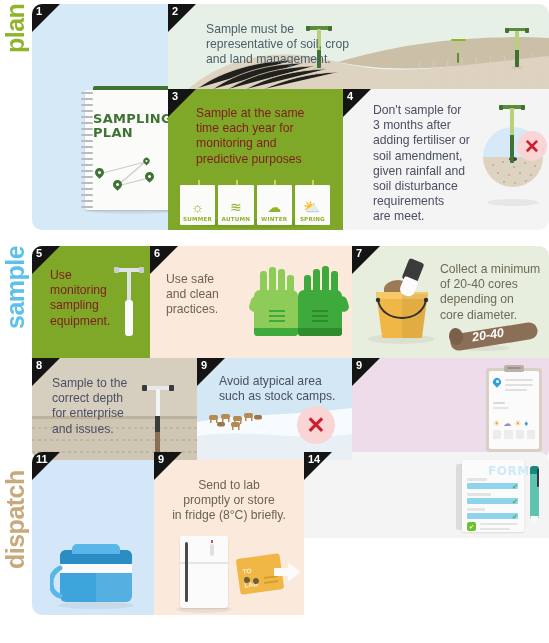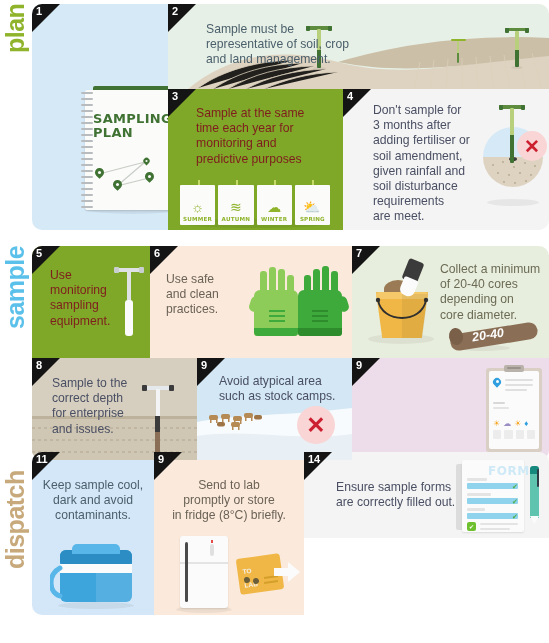--- a/index.html
+++ b/index.html
@@ -500,23 +500,20 @@
       </div>
     </div>
 
   </div>
 
   <div class="section" id="sec-dispatch">
 
     <div class="panel" style="left:0;top:0;width:122px;height:163px;background:#d3e7f8;">
       <div class="num"></div>
       <div class="num-txt">11</div>
-      <div class="ptext center" style="left:4px;top:26px;width:114px;white-space:pre-line;color:#4a5f6b;">Keep sample cool,
-dark and avoid
-contaminants.</div>
 
       <div class="ill" style="left:18px;top:84px;width:92px;height:72px;">
         <div class="shadow-ell" style="left:8px;top:66px;width:76px;height:7px;"></div>
         <div style="position:absolute;left:10px;top:14px;width:72px;height:52px;background:#3ea4dc;border-radius:6px;"></div>
         <div style="position:absolute;left:10px;top:14px;width:72px;height:14px;background:#2b8dc4;border-radius:6px 6px 2px 2px;"></div>
         <div style="position:absolute;left:22px;top:8px;width:48px;height:10px;background:#58b6e8;border-radius:5px 5px 0 0;"></div>
         <div style="position:absolute;left:10px;top:28px;width:72px;height:9px;background:#fbfbfb;"></div>
         <div style="position:absolute;left:46px;top:37px;width:36px;height:29px;background:rgba(255,255,255,.12);border-radius:0 0 6px 0;"></div>
 
         <svg width="92" height="72" viewBox="0 0 92 72" style="position:absolute;left:0;top:0;">
@@ -554,22 +551,20 @@
 
         <svg width="30" height="28" viewBox="0 0 30 28" style="position:absolute;left:36px;top:10px;">
           <path d="M0,8 L14,8 L14,2 L26,12 L14,22 L14,16 L0,16 Z" fill="#fbfbfb"></path>
         </svg>
       </div>
     </div>
 
     <div class="panel" style="left:272px;top:0;width:245px;height:86px;background:#f4f4f4;">
       <div class="num"></div>
       <div class="num-txt">14</div>
-      <div class="ptext" style="left:32px;top:28px;width:130px;white-space:pre-line;">Ensure sample forms
-are correctly filled out.</div>
 
       <div class="ill" style="left:152px;top:6px;width:92px;height:76px;">
         <div style="position:absolute;left:0;top:6px;width:10px;height:66px;background:#dcdcdc;border-radius:2px;"></div>
         <div style="position:absolute;left:6px;top:2px;width:62px;height:72px;background:#fbfbfb;border-radius:2px;box-shadow:0 1px 2px rgba(0,0,0,.1);"></div>
         <div style="position:absolute;left:32px;top:6px;color:#cfeaf6;font-size:12px;font-weight:bold;letter-spacing:0.5px;font-family:'DejaVu Sans',sans-serif;">FORM</div>
 
         <div class="line" style="left:11px;top:20px;width:20px;height:2.6px;background:#e4e4e4;"></div>
         <div class="line" style="left:11px;top:25px;width:51px;height:6px;background:#8fd3ec;"></div>
         <div style="position:absolute;left:56px;top:25px;color:#4caf50;font-size:7px;">✔</div>
 

